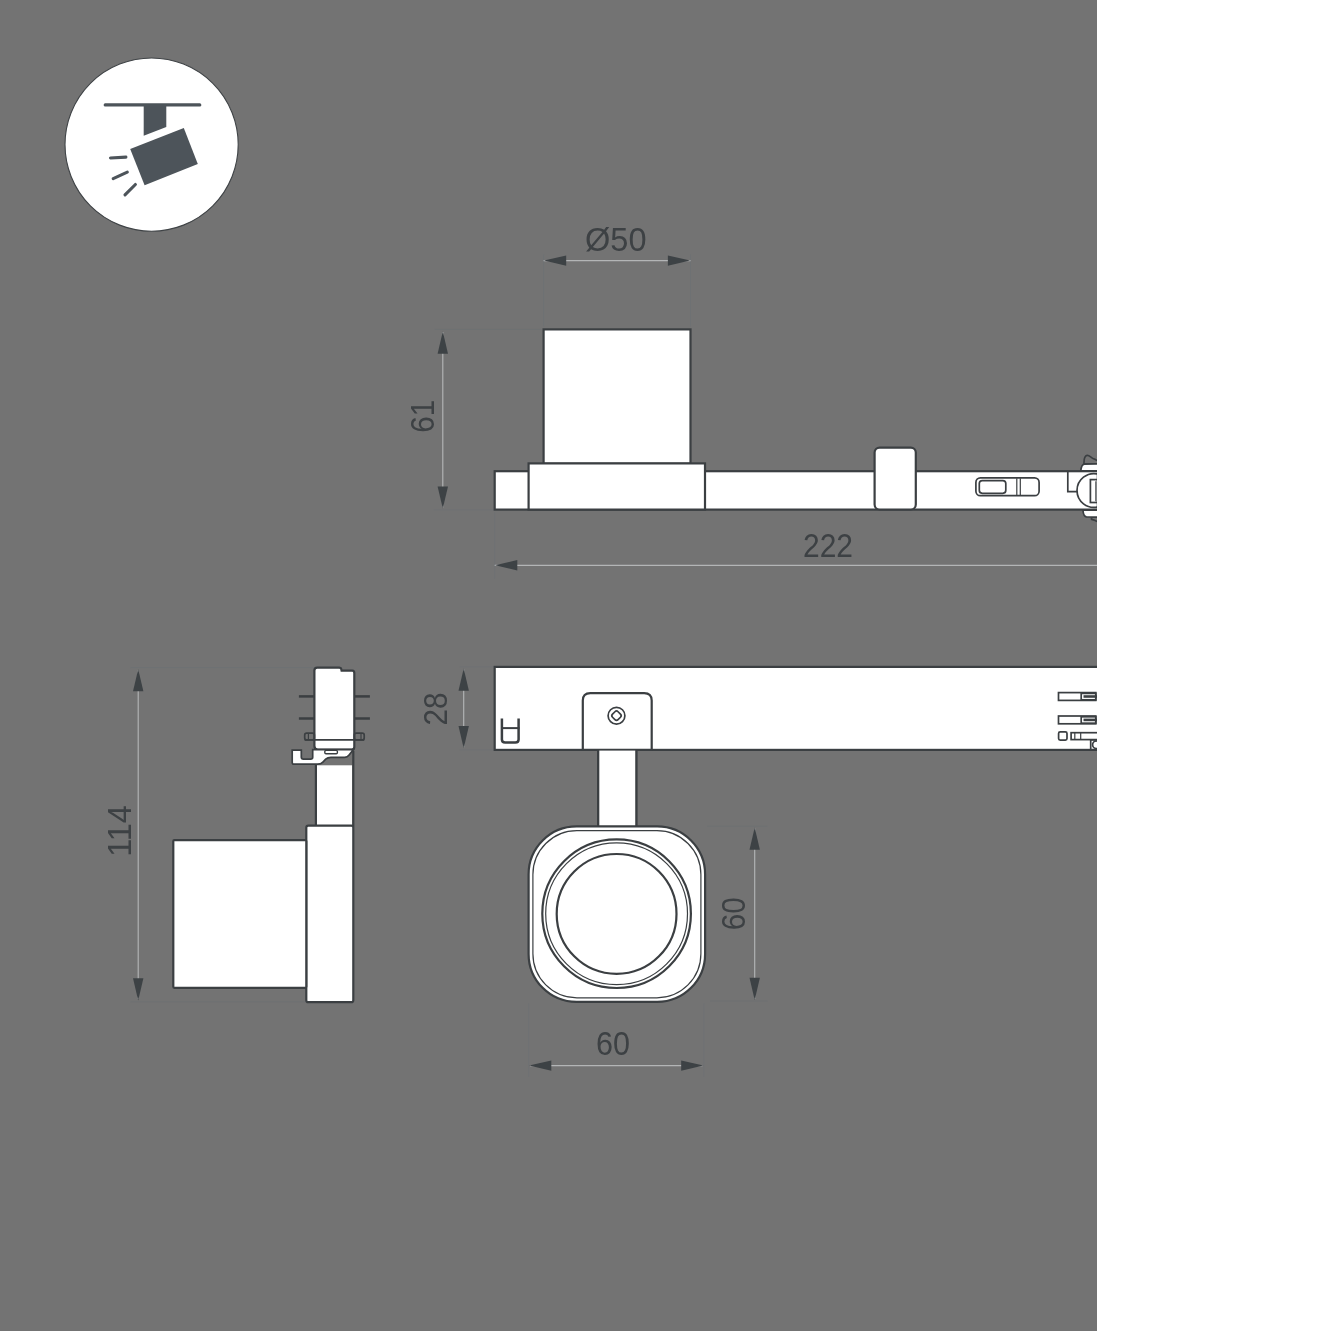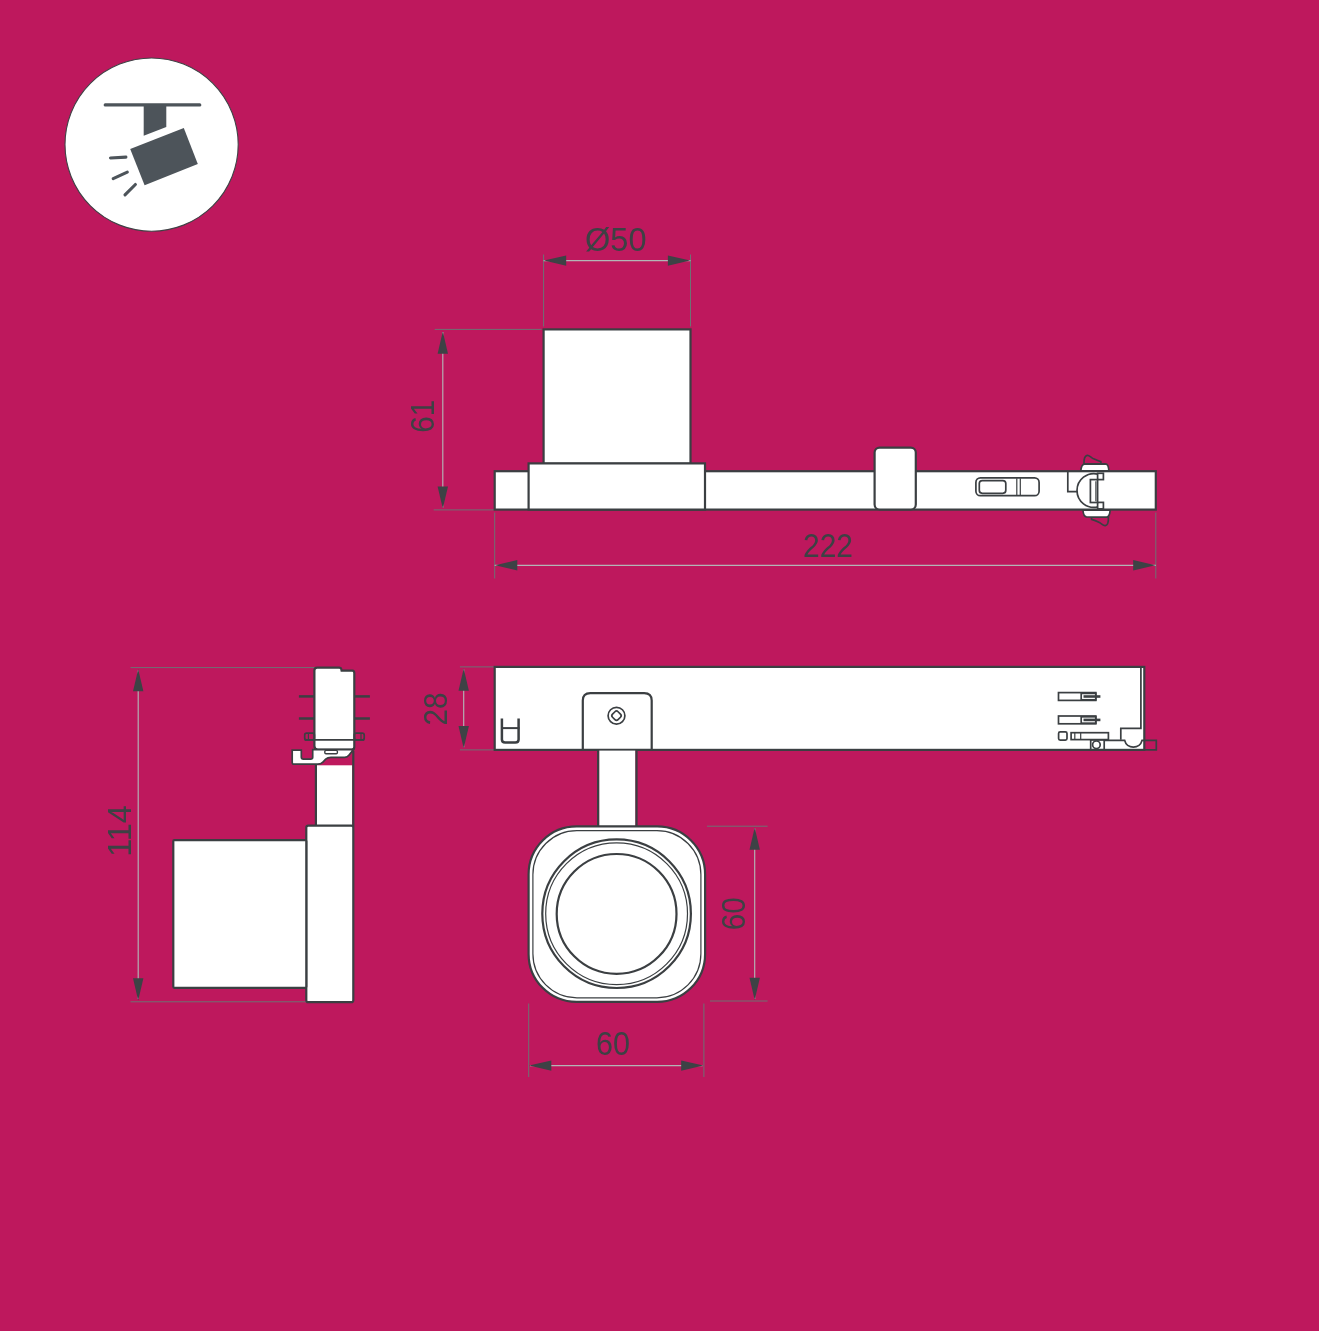--- a/index.html
+++ b/index.html
@@ -1,16 +1,16 @@
 <!DOCTYPE html>
 <html><head>
 <meta charset="utf-8">
 <style>
   html,body{margin:0;padding:0;background:#ffffff;}
-  #page{width:1319px;height:1331px;position:relative;background:#be185d;overflow:hidden;}
+  #page{width:1097px;height:1331px;position:relative;background:#737373;overflow:hidden;}
   svg{display:block;}
   .o{stroke:#3b3f42;stroke-width:2.2;fill:#ffffff;}
   .on{stroke:#3b3f42;stroke-width:2.2;fill:none;}
   .m{stroke:#3b3f42;stroke-width:1.7;fill:#ffffff;}
   .mn{stroke:#3b3f42;stroke-width:1.7;fill:none;}
   .t{stroke:#3b3f42;stroke-width:1.2;fill:none;}
   .ext{stroke:#6e7173;stroke-width:1;fill:none;}
   .dim{stroke:#b3b5b6;stroke-width:1.15;fill:none;}
   .arr{fill:#3d4245;stroke:none;}
   text{fill:#3d4144;font-family:"Liberation Sans",sans-serif;font-size:33.5px;}

